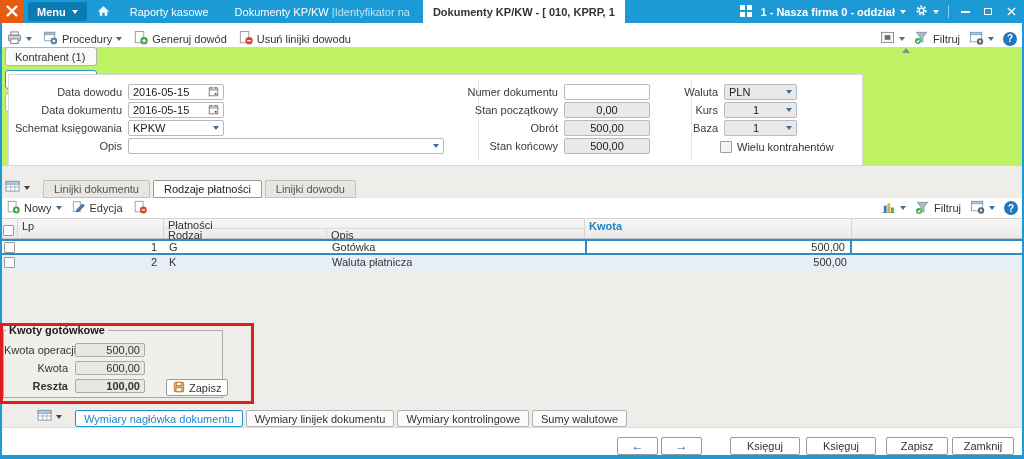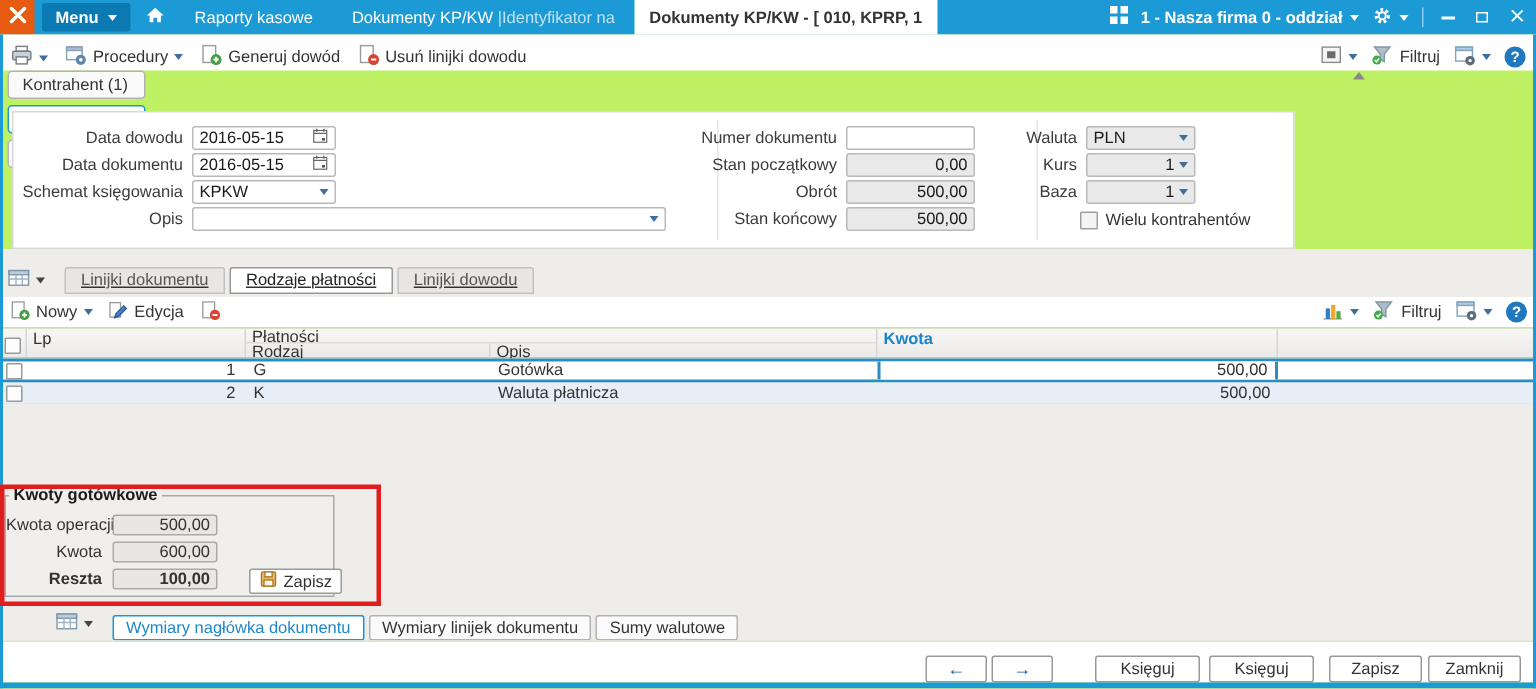--- a/index.html
+++ b/index.html
@@ -39,31 +39,31 @@
   .ptab.active { border-color:#1c97d4; color:#1c87c9; background:#fff; }
   .collapse-btn { position:absolute; top:45px; left:896px; width:20px; height:10px; display:flex; align-items:center; justify-content:center; }
 
   
   .formpanel { position:absolute; top:74px; left:8px; width:855px; height:92px; background:#fff; border:1px solid #d8d8d8; }
   .vdiv { position:absolute; top:5px; bottom:5px; width:1px; background:#e6e6e6; }
   .frow { position:absolute; height:16px; display:flex; align-items:center; }
   .flabel { text-align:right; color:#3b3b3b; padding-right:6px; white-space:nowrap; }
   .inp { height:16px; border:1px solid #b9b9b9; border-radius:2px; background:#fff; display:flex; align-items:center; padding:0 4px; gap:3px; color:#1a1a1a; }
   .inp .val { flex:1; }
-  .inp .val.num { text-align:right; }
+  .inp .val.num { text-align:center; }
   .inp.ro { background:#e9e9e9; }
   .cbx { width:12px; height:12px; border:1px solid #9f9f9f; background:#f4f4f4; border-radius:1px; }
 
   
   .band { position:absolute; left:0; right:0; background:#efedea; }
   .band.sep { top:166px; height:12px; }
   .band.big { top:269px; height:158px; }
 
   
-  .detailstrip { position:absolute; top:178px; left:0; right:0; height:20px; background:#efedea; display:flex; padding-left:5px; gap:3px;text-decoration:underline; }
+  .detailstrip { position:absolute; top:178px; left:0; right:0; height:20px; background:#efedea; display:flex; align-items:flex-end; padding-left:5px; gap:3px; }
   .strip-icon { display:flex; align-items:center; gap:3px; margin-bottom:3px; margin-right:10px; }
   .dtab { height:18px; padding:0 10px; border:1px solid #c2c2c2; background:#e8e6e3; color:#555; display:flex; align-items:center; border-radius:2px 2px 0 0; }
   .dtab.active { background:#fff; color:#222; border-color:#999; }
 
   
   .gridtoolbar { position:absolute; top:198px; left:0; right:0; height:20px; background:#fff; display:flex; align-items:center; padding:0 6px; gap:10px; }
 
   
   .ghead { position:absolute; top:218px; left:0; width:1024px; height:21px; background:linear-gradient(#f8f7f6,#eceae8); border-top:1px solid #d4d4d4; border-bottom:1px solid #bcc8d2; display:flex; color:#333; }
   .hc { border-right:1px solid #d6d6d6; position:relative; }
@@ -546,20 +546,23 @@
       </span>
       <span class="chev dark"></span>
     </div>
     <div class="btab active">
         <span>Wymiary nagłówka dokumentu</span>
       </div>
     <div class="btab">
         <span>Wymiary linijek dokumentu</span>
       </div>
     <div class="btab">
+        <span>Wymiary kontrolingowe</span>
+      </div>
+    <div class="btab">
         <span>Sumy walutowe</span>
       </div>
   </div>
 
   <div class="footer">
     <div class="fbtn arrow" style="left:617px;width:41px">
         <span>←</span>
       </div>
     <div class="fbtn arrow" style="left:661px;width:41px">
         <span>→</span>

